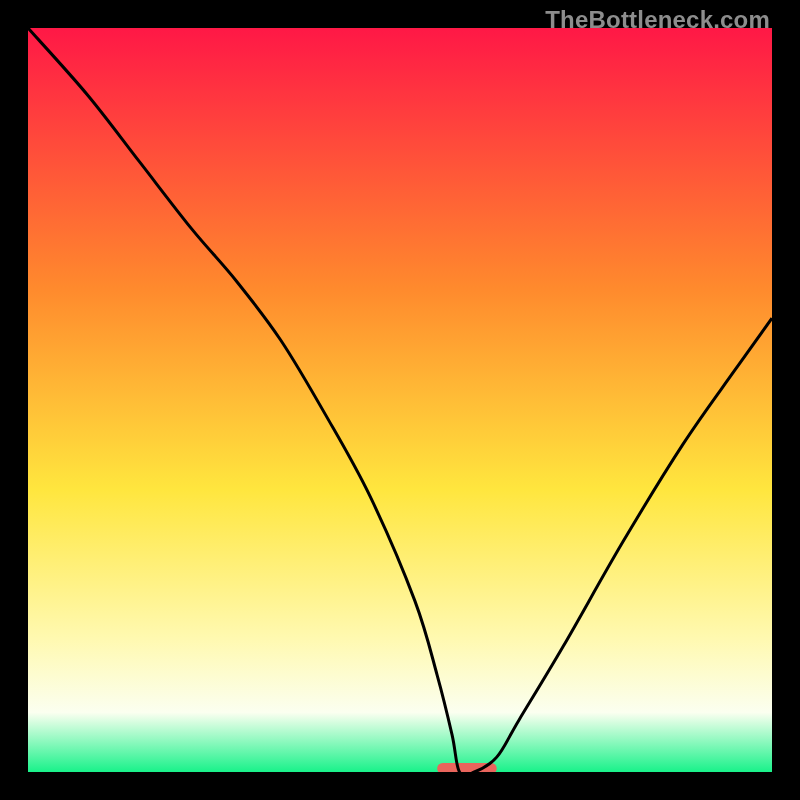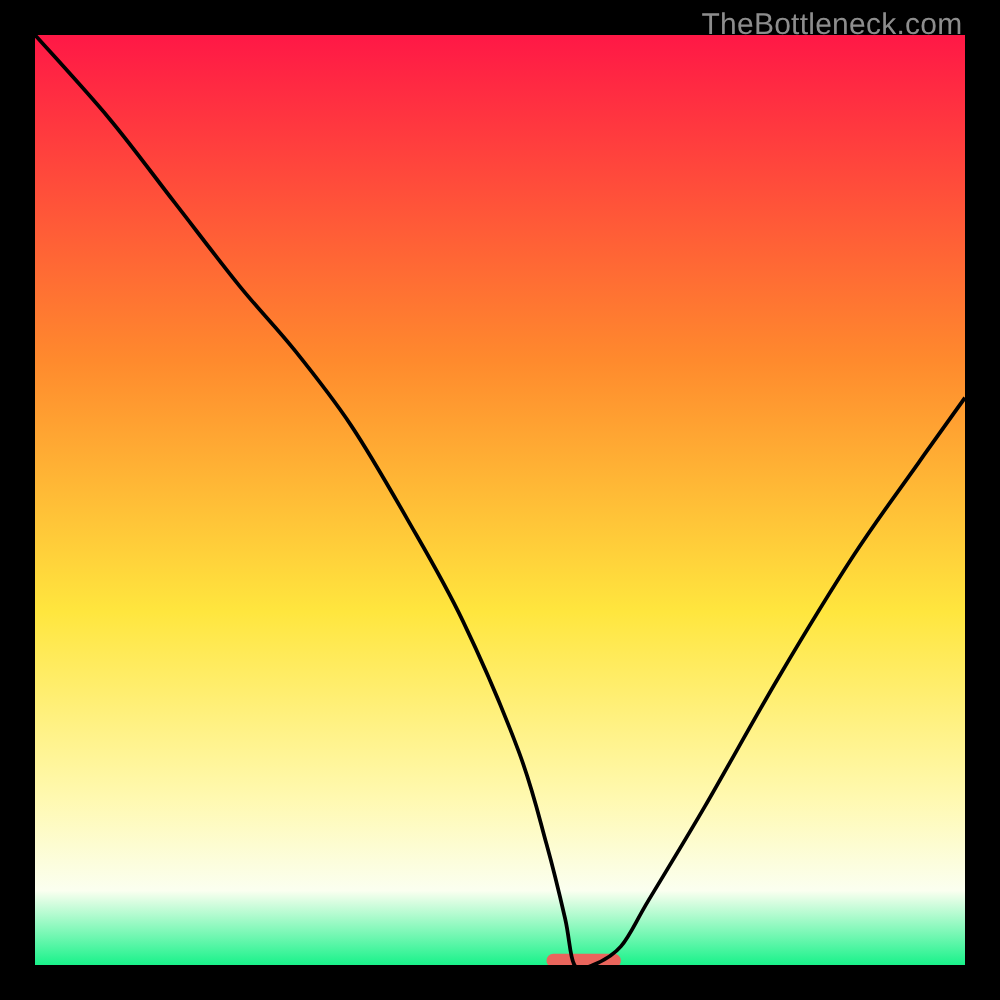--- a/index.html
+++ b/index.html
@@ -24,21 +24,21 @@
     top: 0;
     width: 744px;
     height: 744px;
   }
   .watermark {
     position: absolute;
     top: 6px;
     right: 30px;
     font-family: Arial, Helvetica, sans-serif;
     font-size: 24px;
-    font-weight: 400;
+    font-weight: 700;
     color: #8d8d8d;
     letter-spacing: 0.2px;
   }
 </style>
 </head>
 <body>
 
 <div class="frame">
   <svg class="plot" viewBox="0 0 744 744" preserveAspectRatio="none">
     <defs>

